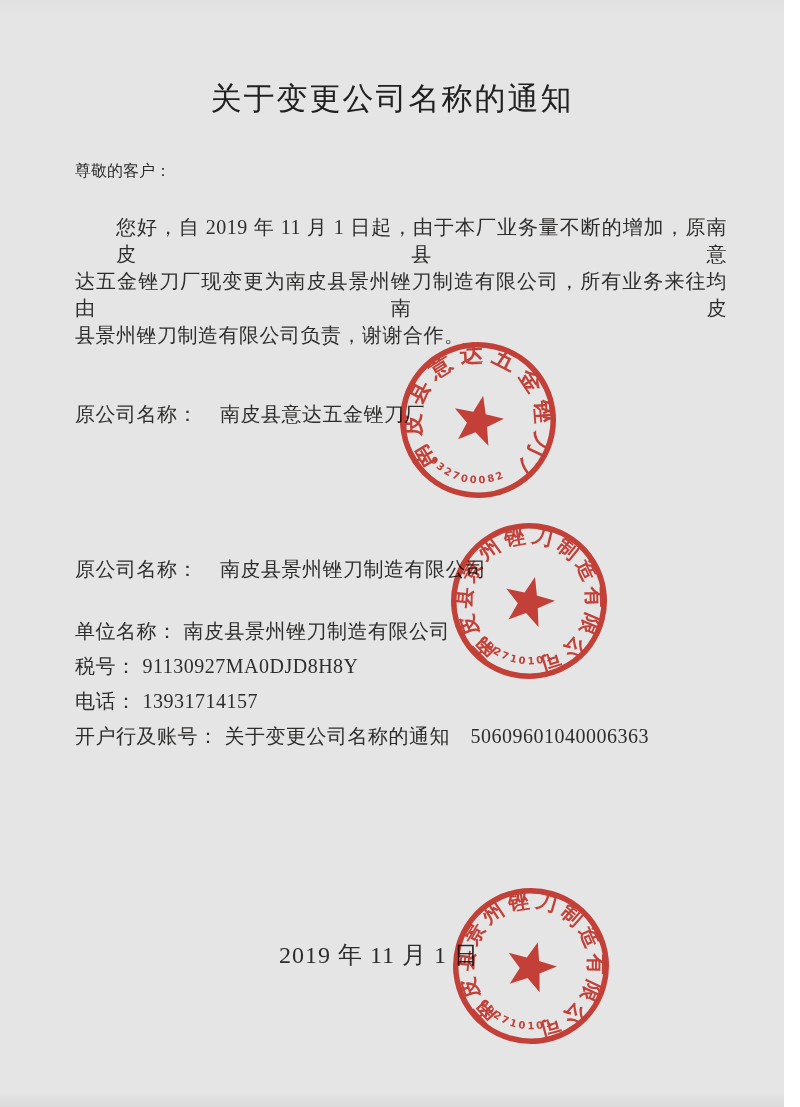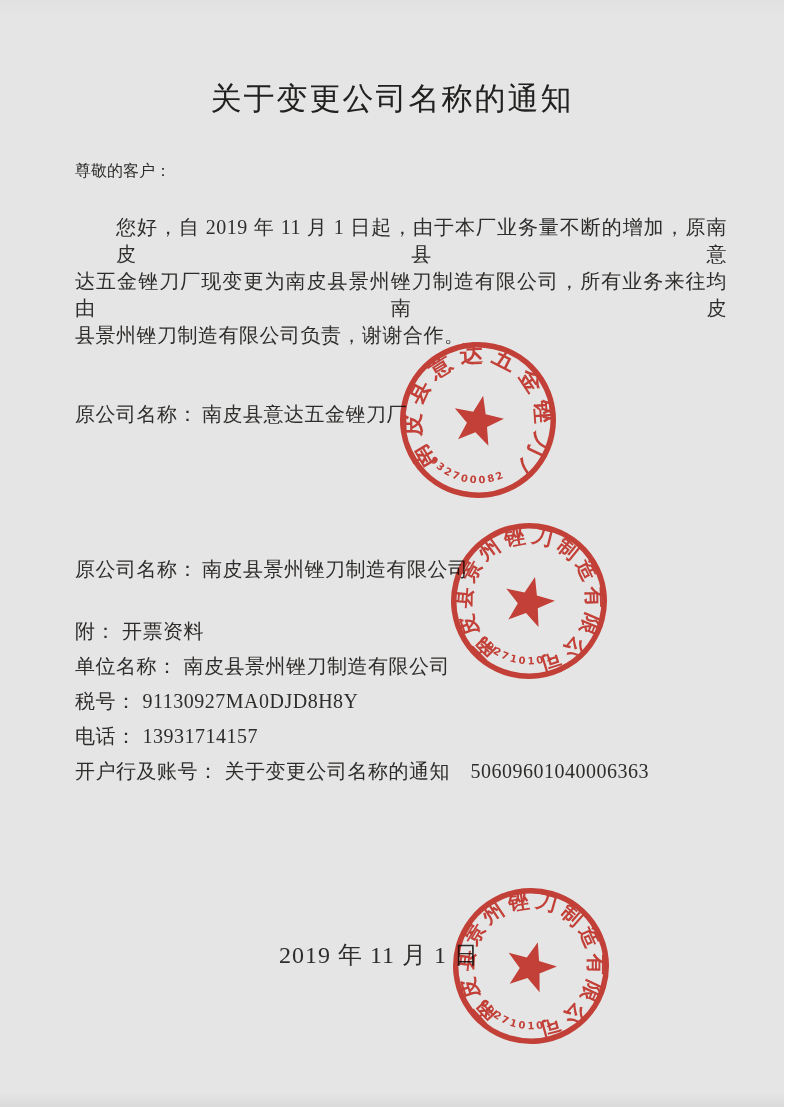--- a/index.html
+++ b/index.html
@@ -59,21 +59,21 @@
 
   .label-line {
     position: absolute;
     left: 75px;
     font-size: 20px;
     letter-spacing: 0.5px;
     white-space: nowrap;
   }
   .old-name-line { top: 401px; }
   .new-name-line { top: 556px; }
-  .label-line .lbl { margin-right: 4px; }
+  .label-line .lbl { margin-right: 22px; }
 
   .invoice-block {
     position: absolute;
     left: 75px; top: 614px;
     font-size: 20px;
     line-height: 35px;
     letter-spacing: 0.5px;
     white-space: nowrap;
   }
   .invoice-block .row .lbl { margin-right: 6px; }
@@ -124,23 +124,20 @@
   <div class="label-line old-name-line">
     <span class="lbl">原公司名称：</span><span>南皮县意达五金锉刀厂</span>
   </div>
 
   <div class="label-line new-name-line">
     <span class="lbl">原公司名称：</span><span>南皮县景州锉刀制造有限公司</span>
   </div>
 
   <div class="invoice-block">
     <div class="row">
-      <span class="lbl">附：</span><span>开票资料</span>
-    </div>
-    <div class="row">
       <span class="lbl">单位名称：</span><span>南皮县景州锉刀制造有限公司</span>
     </div>
     <div class="row">
       <span class="lbl">税号：</span><span>91130927MA0DJD8H8Y</span>
     </div>
     <div class="row">
       <span class="lbl">电话：</span><span>13931714157</span>
     </div>
     <div class="row">
       <span class="lbl">开户行及账号：</span><span>关于变更公司名称的通知　50609601040006363</span>

